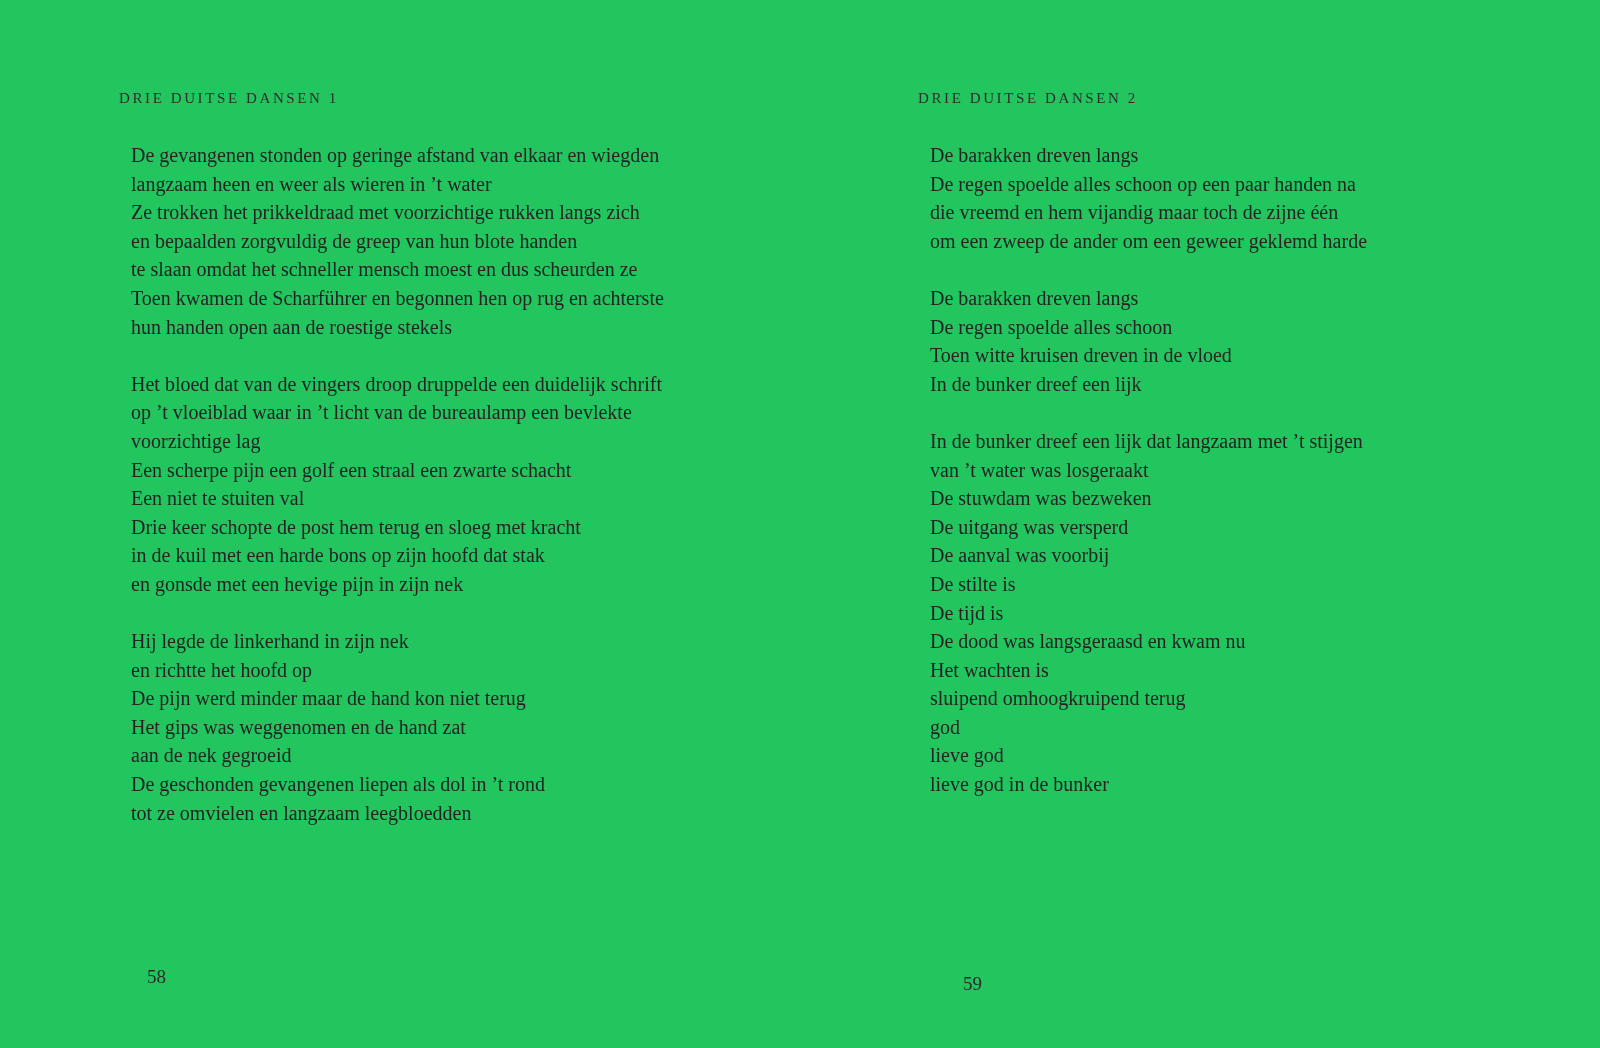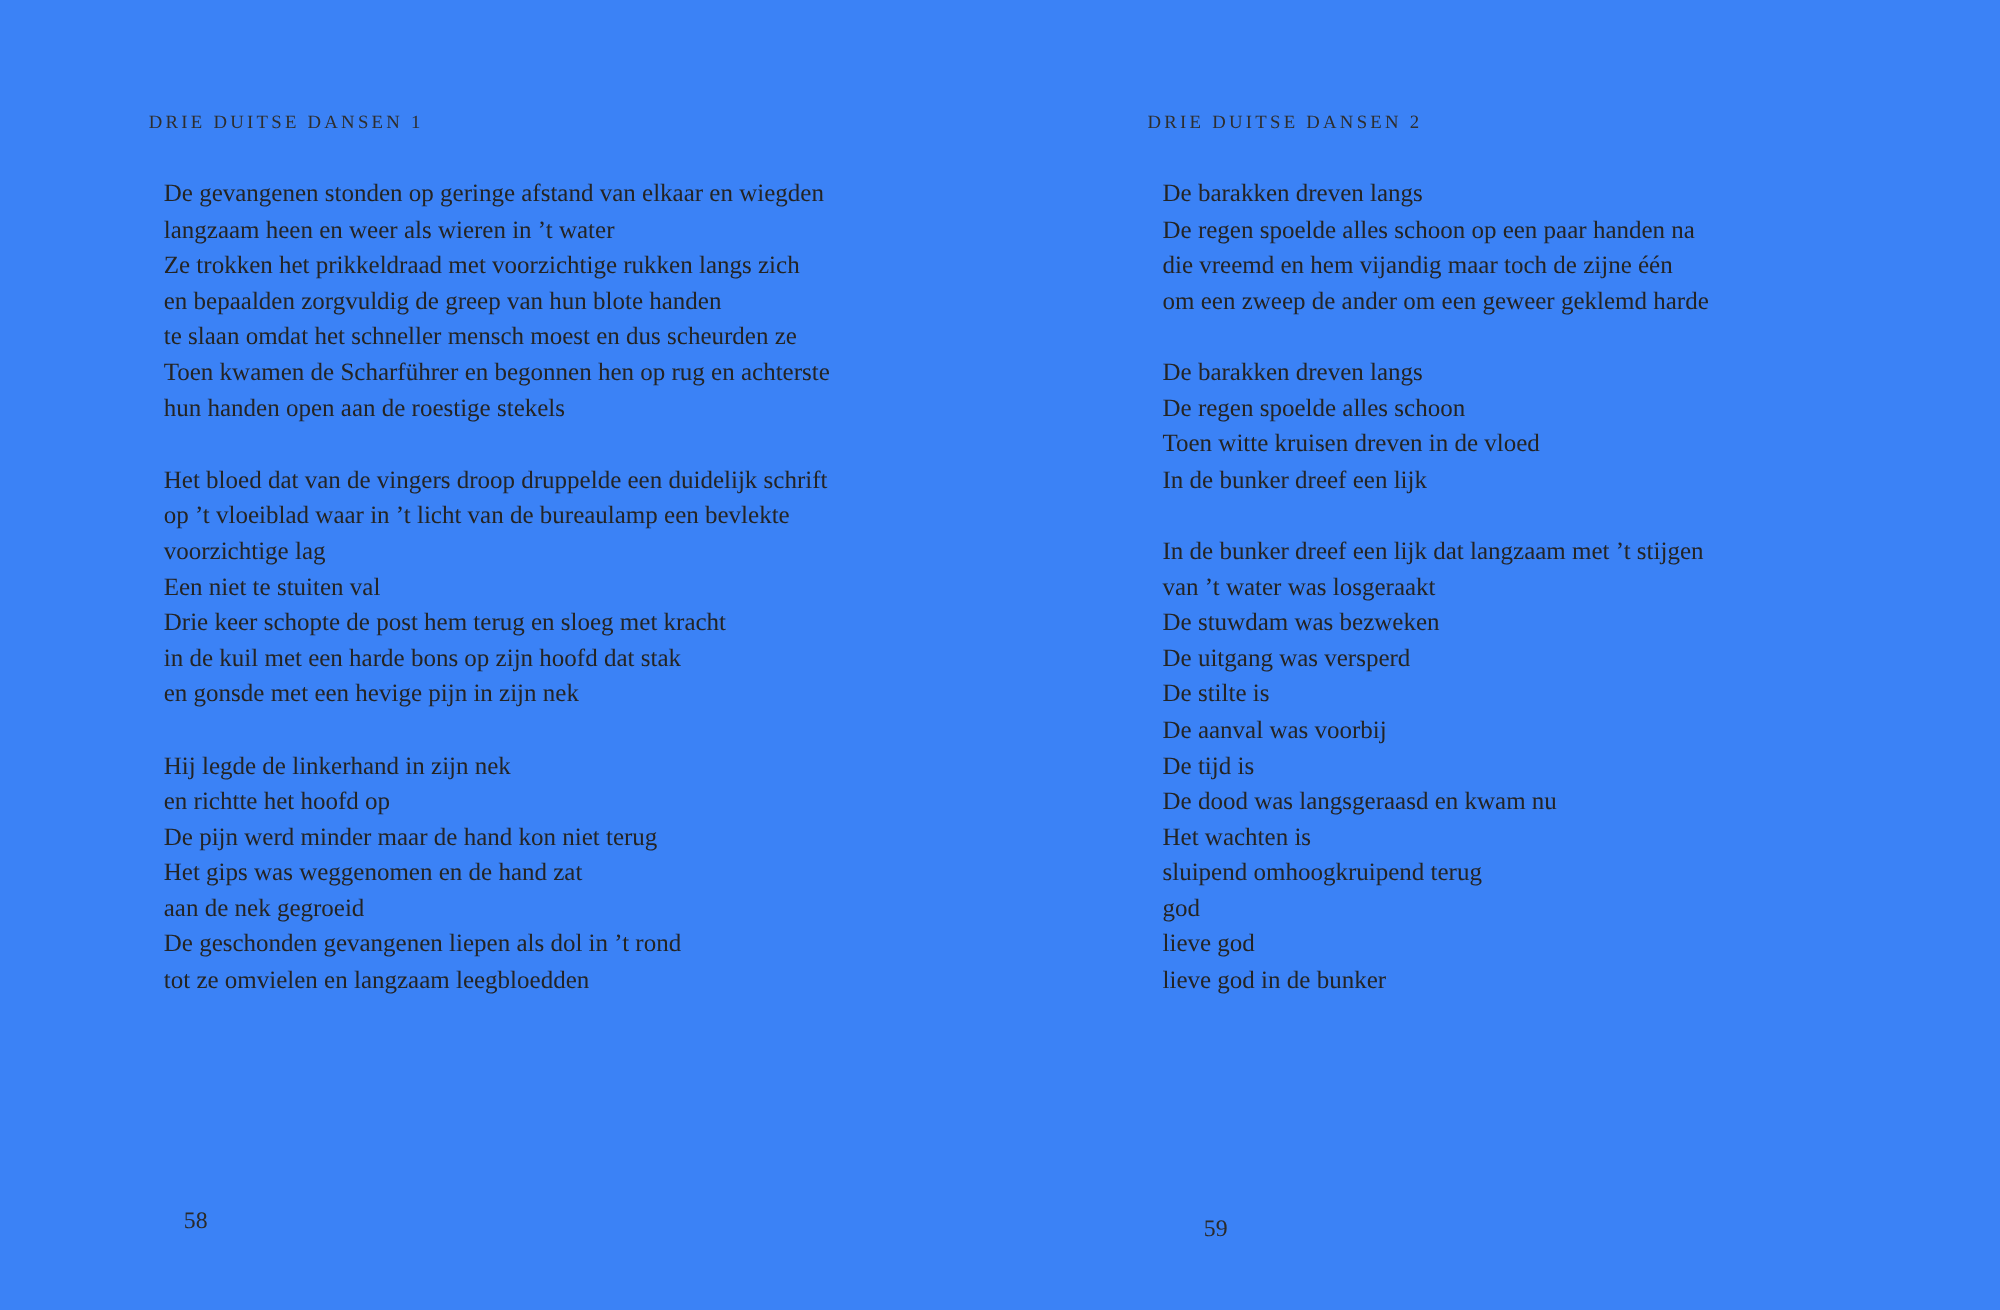--- a/index.html
+++ b/index.html
@@ -4,21 +4,21 @@
 <style>
   html, body {
     margin: 0;
     padding: 0;
     background: #ffffff;
   }
   .spread {
     position: relative;
     width: 1600px;
     height: 1048px;
-    background: #3b82f6;
+    background: #22c55e;
     font-family: "Liberation Serif", serif;
     color: #242424;
     overflow: hidden;
   }
   .page {
     position: absolute;
     top: 0;
     height: 1048px;
   }
   .page-left  { left: 119px; width: 670px; }
@@ -71,20 +71,21 @@
           <div class="poem-line">Ze trokken het prikkeldraad met voorzichtige rukken langs zich</div>
           <div class="poem-line">en bepaalden zorgvuldig de greep van hun blote handen</div>
           <div class="poem-line">te slaan omdat het schneller mensch moest en dus scheurden ze</div>
           <div class="poem-line">Toen kwamen de Scharführer en begonnen hen op rug en achterste</div>
           <div class="poem-line">hun handen open aan de roestige stekels</div>
         </div>
         <div class="stanza">
           <div class="poem-line">Het bloed dat van de vingers droop druppelde een duidelijk schrift</div>
           <div class="poem-line">op ’t vloeiblad waar in ’t licht van de bureaulamp een bevlekte</div>
           <div class="poem-line">voorzichtige lag</div>
+          <div class="poem-line">Een scherpe pijn een golf een straal een zwarte schacht</div>
           <div class="poem-line">Een niet te stuiten val</div>
           <div class="poem-line">Drie keer schopte de post hem terug en sloeg met kracht</div>
           <div class="poem-line">in de kuil met een harde bons op zijn hoofd dat stak</div>
           <div class="poem-line">en gonsde met een hevige pijn in zijn nek</div>
         </div>
         <div class="stanza">
           <div class="poem-line">Hij legde de linkerhand in zijn nek</div>
           <div class="poem-line">en richtte het hoofd op</div>
           <div class="poem-line">De pijn werd minder maar de hand kon niet terug</div>
           <div class="poem-line">Het gips was weggenomen en de hand zat</div>
@@ -109,22 +110,22 @@
           <div class="poem-line">De barakken dreven langs</div>
           <div class="poem-line">De regen spoelde alles schoon</div>
           <div class="poem-line">Toen witte kruisen dreven in de vloed</div>
           <div class="poem-line">In de bunker dreef een lijk</div>
         </div>
         <div class="stanza">
           <div class="poem-line">In de bunker dreef een lijk dat langzaam met ’t stijgen</div>
           <div class="poem-line">van ’t water was losgeraakt</div>
           <div class="poem-line">De stuwdam was bezweken</div>
           <div class="poem-line">De uitgang was versperd</div>
+          <div class="poem-line">De aanval was voorbij</div>
           <div class="poem-line">De stilte is</div>
-          <div class="poem-line">De aanval was voorbij</div>
           <div class="poem-line">De tijd is</div>
           <div class="poem-line">De dood was langsgeraasd en kwam nu</div>
           <div class="poem-line">Het wachten is</div>
           <div class="poem-line">sluipend omhoogkruipend terug</div>
           <div class="poem-line">god</div>
           <div class="poem-line">lieve god</div>
           <div class="poem-line">lieve god in de bunker</div>
         </div>
       </div>
     <div class="page-number">59</div>

